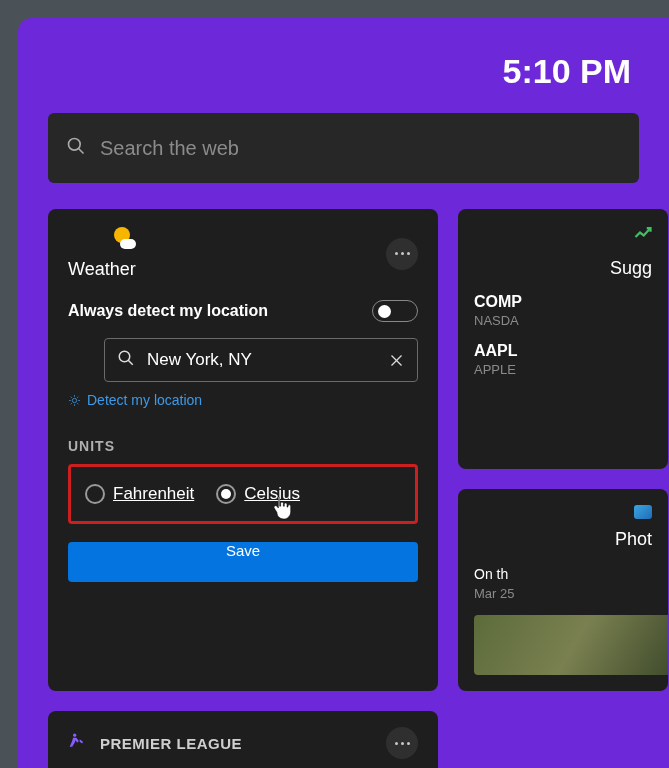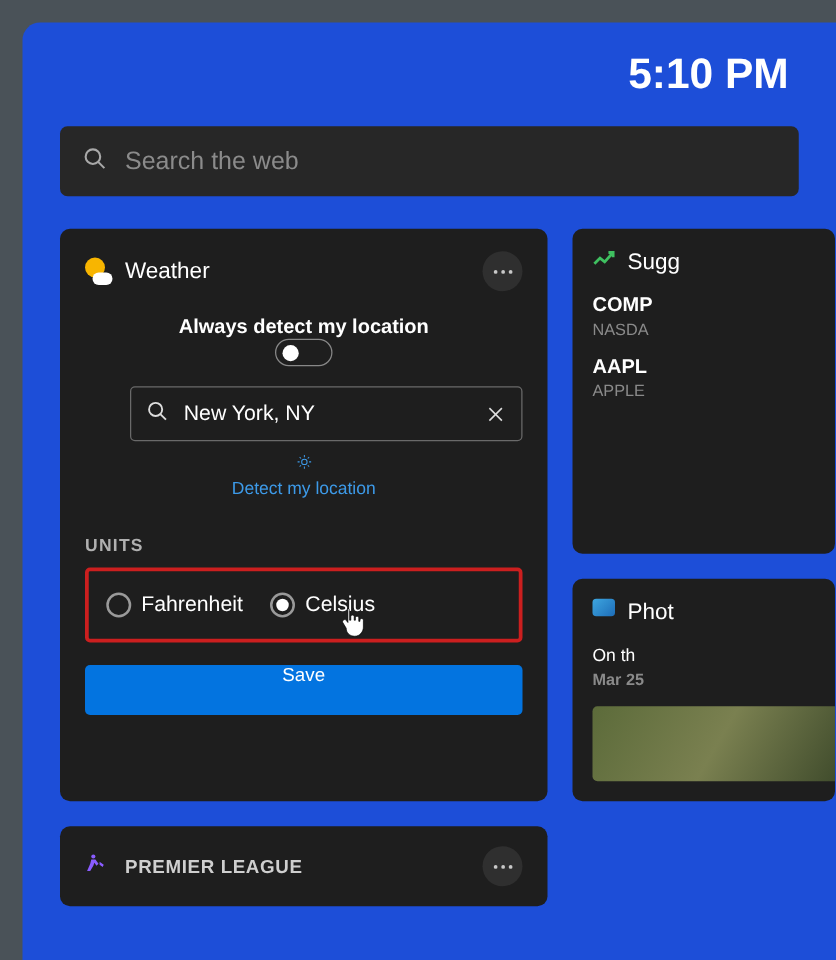--- a/index.html
+++ b/index.html
@@ -10,107 +10,107 @@
     height: 768px;
     overflow: hidden;
     position: relative;
   }
   .panel {
     position: absolute;
     top: 18px;
     left: 18px;
     right: 0;
     bottom: 0;
-    background: #1d4ed8;
+    background: #6d28d9;
     border-radius: 14px 0 0 0;
-    padding: 22px 0 0 0;
+    padding: 34px 0 0 0;
     color: #fff;
   }
   .clock {
     text-align: right;
     font-size: 34px;
     font-weight: 600;
     padding-right: 38px;
     margin-bottom: 22px;
   }
   .searchbar {
     margin: 0 30px 26px 30px;
     background: #272727;
     border-radius: 6px;
-    height: 56px;
+    height: 70px;
     display: flex;
     align-items: center;
     padding: 0 18px;
     gap: 14px;
   }
   .search-icon svg { width: 20px; height: 20px; stroke: #a9a9a9; fill: none; stroke-width: 2; }
   .search-placeholder { color: #8b8b8b; font-size: 20px; }
   .row { display: flex; gap: 20px; padding: 0 30px; }
   .card {
     background: #1e1e1e;
     border-radius: 8px;
     padding: 18px 20px;
     flex-shrink: 0;
   }
   .weather-card { width: 390px; }
   .card-header { display: flex; align-items: center; justify-content: space-between; margin-bottom: 20px; }
-  .card-title-wrap { display: flex; align-items: flex-start; gap: 10px; font-size: 18px; font-weight: 500; }
+  .card-title-wrap { display: flex; align-items: flex-end; gap: 10px; font-size: 18px; font-weight: 500; flex-direction: column; }
   .weather-icon {
     width: 22px; height: 22px; position: relative;
   }
   .weather-icon .sun { position:absolute; width:16px; height:16px; background:#f8b500; border-radius:50%; top:0; left:0; }
   .weather-icon .cloud { position:absolute; width:16px; height:10px; background:#fff; border-radius:6px; bottom:0; right:0; }
   .more-btn {
     width: 32px; height: 32px; border-radius: 50%;
     background: #2f2f2f; display: flex; align-items: center; justify-content: center;
     cursor: pointer;
   }
   .more-btn span { width:3px; height:3px; background:#c9c9c9; border-radius:50%; margin:0 1.5px; }
-  .toggle-row { display:flex; align-items:center; justify-content:space-between; margin-bottom:16px;flex-direction:column; }
+  .toggle-row { display:flex; align-items:center; justify-content:space-between; margin-bottom:16px; }
   .toggle-label { font-size:16px; font-weight:600; }
   .toggle {
     width:46px; height:22px; border:1px solid #888; border-radius:12px; position:relative; cursor:pointer;
   }
   .toggle-knob { position:absolute; width:13px; height:13px; background:#fff; border-radius:50%; top:3.5px; left:5px; }
   .loc-input {
     border:1px solid #6a6a6a; border-radius:4px; height:44px; display:flex; align-items:center;
     padding:0 12px; gap:12px; margin-bottom:10px;margin-left:36px;
   }
   .loc-input .si svg { width:18px; height:18px; stroke:#ddd; fill:none; stroke-width:2; }
   .loc-text { flex:1; font-size:17px; color:#fff; }
   .clear-x { width:18px; height:18px; cursor:pointer; display:flex; align-items:center; justify-content:center; }
   .clear-x svg { width:15px; height:15px; stroke:#ddd; stroke-width:2; }
-  .detect-link { display:flex; align-items:center; gap:6px; color:#3d9ae8; font-size:14px; margin-bottom:30px; cursor:pointer;flex-direction:column; }
+  .detect-link { display:flex; align-items:center; gap:6px; color:#3d9ae8; font-size:14px; margin-bottom:30px; cursor:pointer; }
   .detect-link svg { width:13px; height:13px; stroke:#3d9ae8; stroke-width:1.5; fill:none; }
   .section-label { color:#b0b0b0; font-size:14px; letter-spacing:1px; font-weight:600; margin-bottom:10px; }
   .units-box {
     border:3px solid #cc1f1f; border-radius:4px; padding:12px 14px;
     display:flex; align-items:center; gap:22px; height:60px; position:relative; margin-bottom:18px;
   }
-  .radio-opt { display:flex; align-items:center; gap:8px; cursor:pointer; }
+  .radio-opt { display:flex; align-items:center; gap:8px; cursor:pointer;text-decoration:underline; }
   .radio-circle { width:20px; height:20px; border:2px solid #9a9a9a; border-radius:50%; display:flex; align-items:center; justify-content:center; }
   .radio-circle.selected::after { content:""; width:10px; height:10px; background:#fff; border-radius:50%; display:block; }
   .radio-label { font-size:17px; }
   .cursor-hand {
     position:absolute; left:200px; top:28px; width:22px; height:26px; pointer-events:none;
   }
   .cursor-hand svg { width:22px; height:26px; fill:#fff; stroke:#000; stroke-width:0.6; }
   .btn-row { display:flex; gap:12px; }
   .btn { flex:1; height:40px; border-radius:4px; display:flex; align-items:flex-start; justify-content:center; font-size:15px; cursor:pointer; }
   .btn-primary { background:#0374e0; color:#fff; }
   .btn-secondary { background:transparent; border:1px solid #6a6a6a; color:#e6e6e6; }
   .side-col { width:210px; display:flex; flex-direction:column; gap:20px; }
   .side-card { background:#1e1e1e; border-radius:8px; padding:16px 16px; overflow:hidden; }
   .sugg-icon { width:18px; height:18px; }
   .stock { margin-top:14px; }
   .stock-sym { font-size:16px; font-weight:600; }
   .stock-name { font-size:13px; color:#8a8a8a; margin-top:2px; }
   .photos-icon { width:18px; height:14px; background:linear-gradient(135deg,#3da6e0,#1e6db8); border-radius:3px; position:relative; }
   .photos-title { font-size:14px; font-weight:500; margin-top:16px; }
-  .photos-date { font-size:13px; color:#8a8a8a; margin-top:4px;font-weight:bold; }
+  .photos-date { font-size:13px; color:#8a8a8a; margin-top:4px; }
   .photos-content { margin-top:14px; height:60px; width:200px; background:linear-gradient(120deg,#5c6b3a,#7a8050,#3e4a2b); border-radius:4px; }
   .row2 { margin-top:20px; }
   .pl-card { background:#1e1e1e; border-radius:8px; width:390px; padding:16px 20px; display:flex; align-items:center; justify-content:space-between; }
   .pl-left { display:flex; align-items:center; gap:12px; }
   .pl-icon { width:20px; height:20px; color:#8a5cff; }
   .pl-title { font-size:15px; font-weight:700; color:#cfcfcf; letter-spacing:0.5px; }
 </style>
 </head>
 <body>
 

